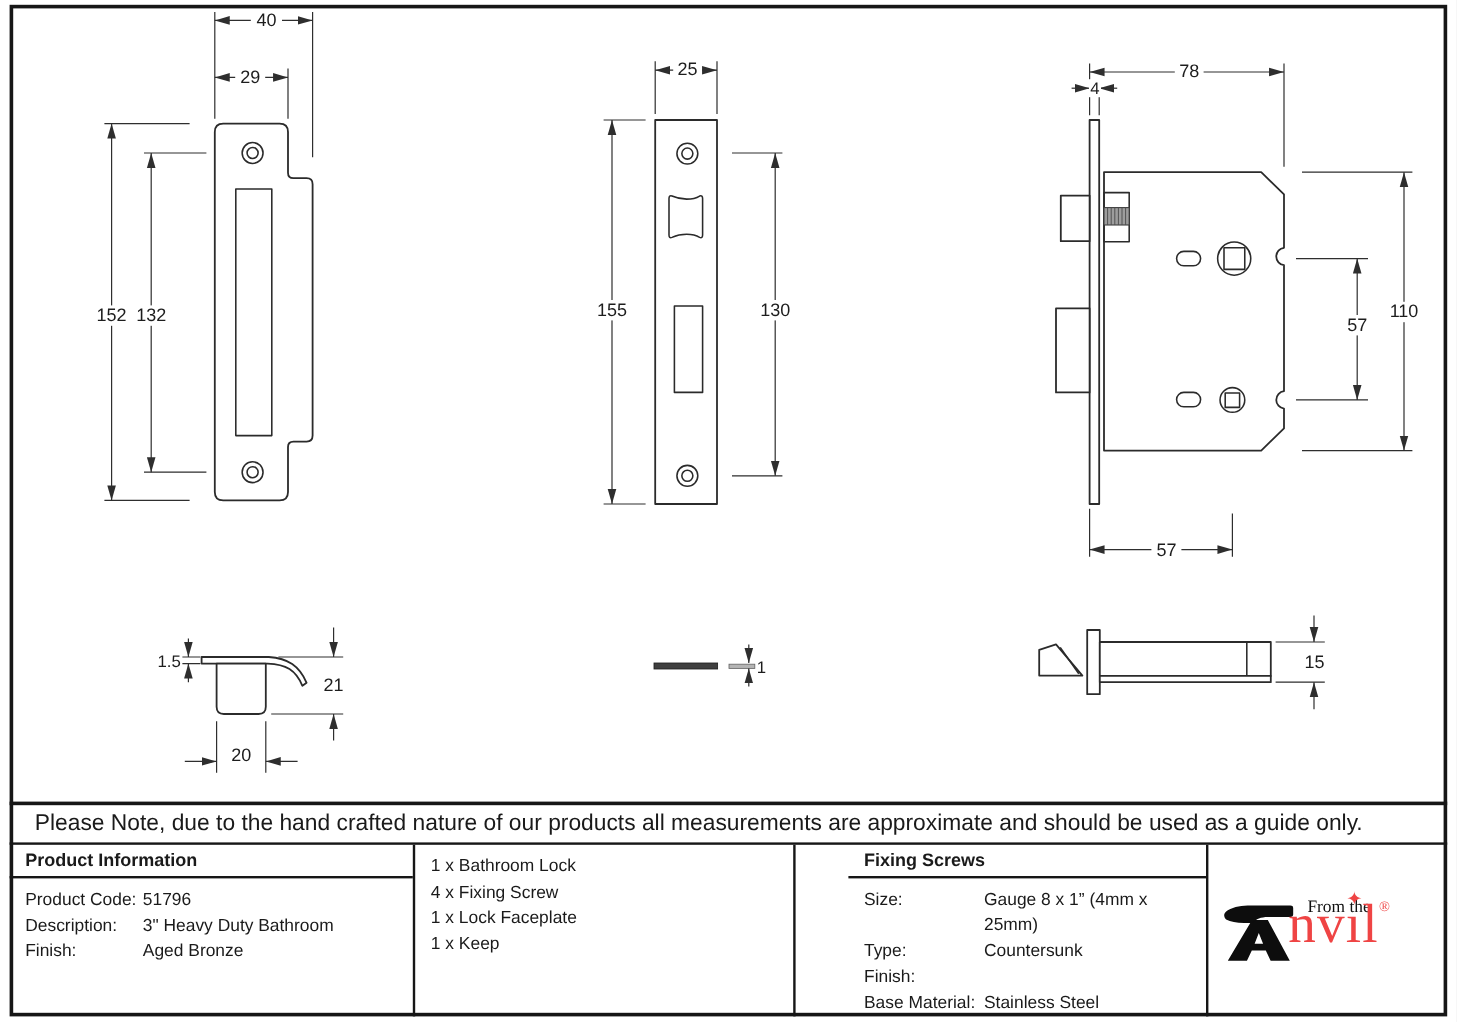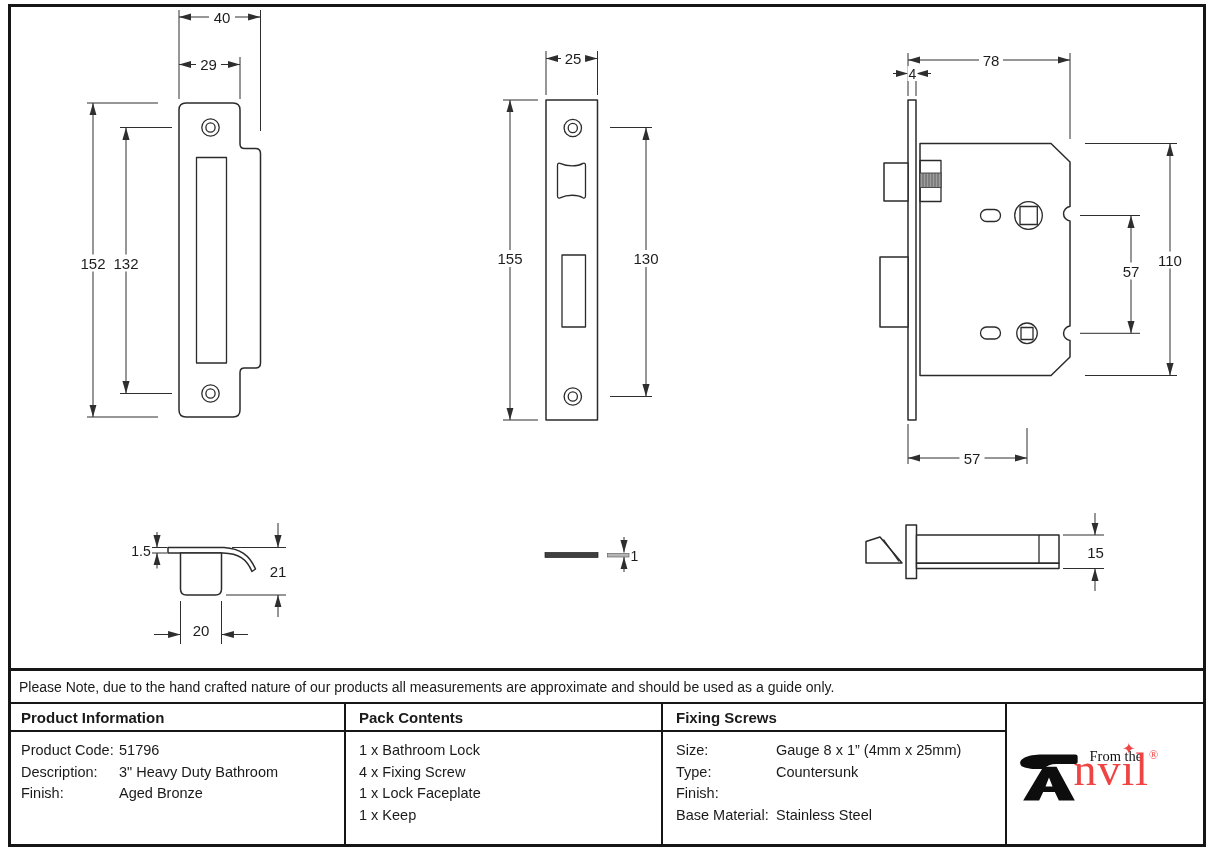--- a/index.html
+++ b/index.html
@@ -5,27 +5,27 @@
   html,body{margin:0;padding:0;background:#e8e8e8;}
   .sheet{position:relative;width:1214px;height:852px;background:#ffffff;overflow:hidden;
          font-family:"Liberation Sans",sans-serif;color:#1a1a1a;}
   .page-border{position:absolute;left:8px;top:4px;right:8px;bottom:5px;
                border:3px solid #161616;pointer-events:none;}
   svg.drawings{position:absolute;left:0;top:0;}
   svg text{font-family:"Liberation Sans",sans-serif;fill:#1d1d1d;}
 
   .note-row{position:absolute;left:8px;right:8px;top:668px;height:36px;box-sizing:border-box;
             border-top:3px solid #161616;border-bottom:2.5px solid #161616;
-            display:flex;align-items:center;padding-left:11px;font-size:14px;}
+            display:flex;align-items:center;padding-left:21px;font-size:19px;}
 
   .info-table{position:absolute;left:8px;right:8px;top:704px;bottom:5px;display:flex;}
   .col{box-sizing:border-box;border-right:2.5px solid #161616;display:flex;flex-direction:column;}
   .col.c1{width:338px;}
   .col.c2{width:317px;}
-  .col.c3{width:344px;}
+  .col.c3{width:344px;padding-left:44px;}
   .col.c4{flex:1;border-right:none;align-items:center;justify-content:center;border-radius:23px;}
   .hdr{box-sizing:border-box;height:28px;border-bottom:2.5px solid #161616;
        padding:5px 0 0 13px;font-size:15px;font-weight:bold;}
   .cell-body{padding:8px 0 0 13px;font-size:14.5px;line-height:21.5px;}
   .kv{display:grid;grid-template-columns:98px 1fr;}
   .c3 .kv{grid-template-columns:100px 1fr;}
 
   
   .logo{position:relative;width:178px;height:62px;}
   .logo svg{position:absolute;left:0;top:5px;}
@@ -215,21 +215,20 @@
           <span></span>
         </div>
         <div class="kv">
           <span>Finish:</span>
           <span>Aged Bronze</span>
         </div>
       </div>
     </div>
 
     <div class="col c2">
-      <div class="hdr">Pack Contents</div>
       <div class="cell-body">
         <div>1 x Bathroom Lock</div>
         <div>4 x Fixing Screw</div>
         <div>1 x Lock Faceplate</div>
         <div>1 x Keep</div>
       </div>
     </div>
 
     <div class="col c3">
       <div class="hdr">Fixing Screws</div>

